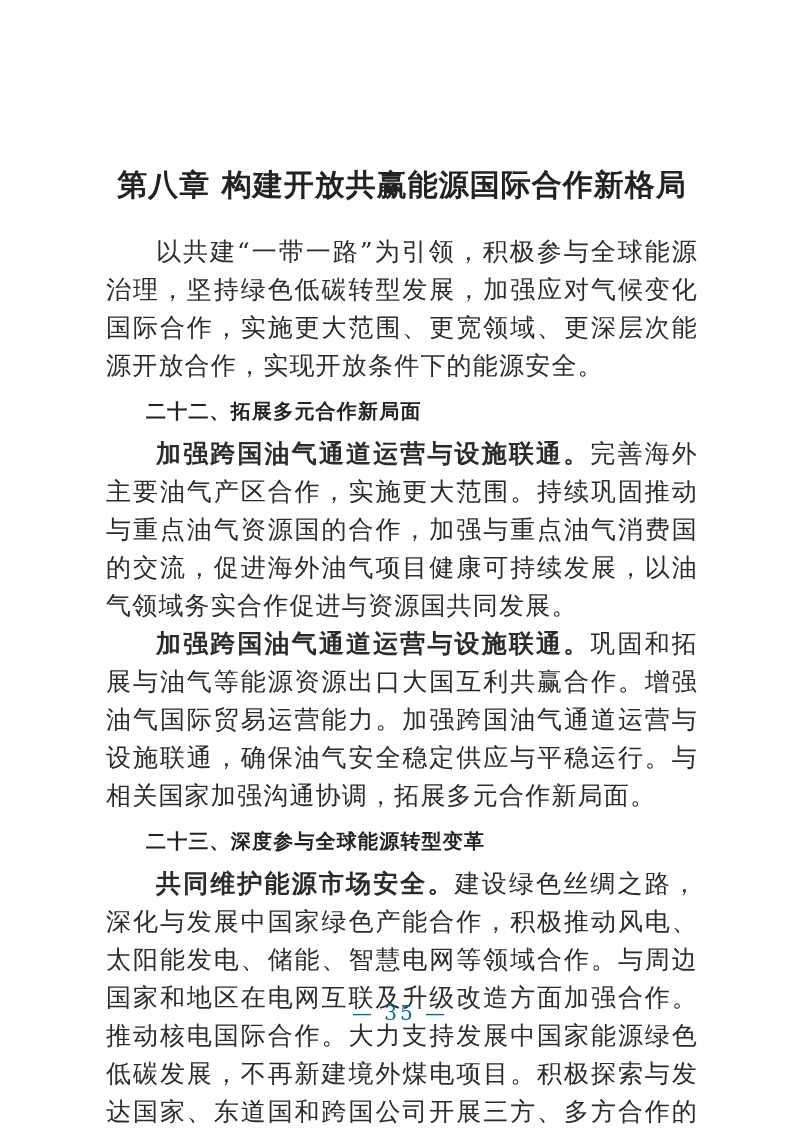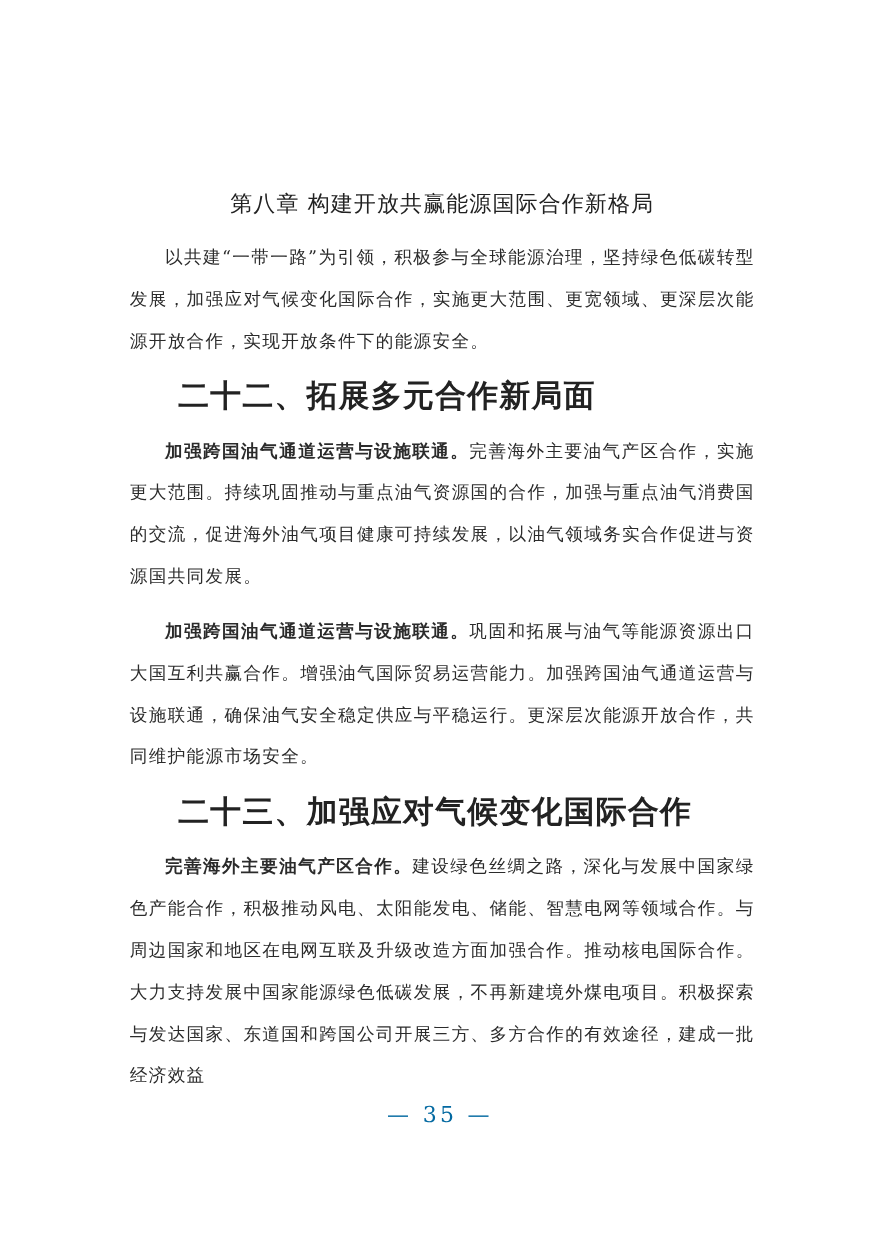--- a/index.html
+++ b/index.html
@@ -17,40 +17,40 @@
   }
   .page {
     position: absolute;
     inset: 0;
     box-sizing: border-box;
     padding: 168px 102px 0 106px;
     background: #ffffff;
   }
   .chapter-title {
     font-family: "DejaVu Sans", "Liberation Sans", sans-serif;
-    font-weight: normal;
-    font-size: 20px;
+    font-weight: bold;
+    font-size: 30px;
     line-height: 34px;
     text-align: center;
     letter-spacing: 1px;
-    margin: 0 0 13px 0;
+    margin: 0 0 31px 0;
     color: #222222;
   }
   .body-para {
-    font-size: 16px;
+    font-size: 25px;
     line-height: 38px;
     letter-spacing: 1.2px;
     text-align: justify;
     text-indent: 2em;
-    margin: 12px;
+    margin: 0;
   }
   .section-heading {
     font-family: "DejaVu Sans", "Liberation Sans", sans-serif;
     font-weight: bold;
-    font-size: 28px;
+    font-size: 20px;
     line-height: 38px;
     letter-spacing: 1.2px;
     text-indent: 2em;
     margin: 7px 0 5px 0;
     color: #222222;
   }
   .lead {
     font-weight: bold;
   }
   .page-number {
@@ -70,21 +70,21 @@
 <div class="page">
 
   <h1 class="chapter-title">第八章 构建开放共赢能源国际合作新格局</h1>
 
   <p class="body-para">以共建“一带一路”为引领，积极参与全球能源治理，坚持绿色低碳转型发展，加强应对气候变化国际合作，实施更大范围、更宽领域、更深层次能源开放合作，实现开放条件下的能源安全。</p>
 
   <h2 class="section-heading">二十二、拓展多元合作新局面</h2>
 
   <p class="body-para"><span class="lead">加强跨国油气通道运营与设施联通。</span><span>完善海外主要油气产区合作，实施更大范围。持续巩固推动与重点油气资源国的合作，加强与重点油气消费国的交流，促进海外油气项目健康可持续发展，以油气领域务实合作促进与资源国共同发展。</span></p>
 
-  <p class="body-para"><span class="lead">加强跨国油气通道运营与设施联通。</span><span>巩固和拓展与油气等能源资源出口大国互利共赢合作。增强油气国际贸易运营能力。加强跨国油气通道运营与设施联通，确保油气安全稳定供应与平稳运行。更深层次能源开放合作，共同维护能源市场安全。</span></p>
+  <p class="body-para"><span class="lead">加强跨国油气通道运营与设施联通。</span><span>巩固和拓展与油气等能源资源出口大国互利共赢合作。增强油气国际贸易运营能力。加强跨国油气通道运营与设施联通，确保油气安全稳定供应与平稳运行。与相关国家加强沟通协调，拓展多元合作新局面。</span></p>
 
-  <h2 class="section-heading">二十三、加强应对气候变化国际合作</h2>
+  <h2 class="section-heading">二十三、深度参与全球能源转型变革</h2>
 
-  <p class="body-para"><span class="lead">完善海外主要油气产区合作。</span><span>建设绿色丝绸之路，深化与发展中国家绿色产能合作，积极推动风电、太阳能发电、储能、智慧电网等领域合作。与周边国家和地区在电网互联及升级改造方面加强合作。推动核电国际合作。大力支持发展中国家能源绿色低碳发展，不再新建境外煤电项目。积极探索与发达国家、东道国和跨国公司开展三方、多方合作的有效途径，建成一批经济效益</span></p>
+  <p class="body-para"><span class="lead">共同维护能源市场安全。</span><span>建设绿色丝绸之路，深化与发展中国家绿色产能合作，积极推动风电、太阳能发电、储能、智慧电网等领域合作。与周边国家和地区在电网互联及升级改造方面加强合作。推动核电国际合作。大力支持发展中国家能源绿色低碳发展，不再新建境外煤电项目。积极探索与发达国家、东道国和跨国公司开展三方、多方合作的有效途径，建成一批经济效益</span></p>
 
 </div>
 
 <div class="page-number">— 35 —</div>
 
 </body></html>

